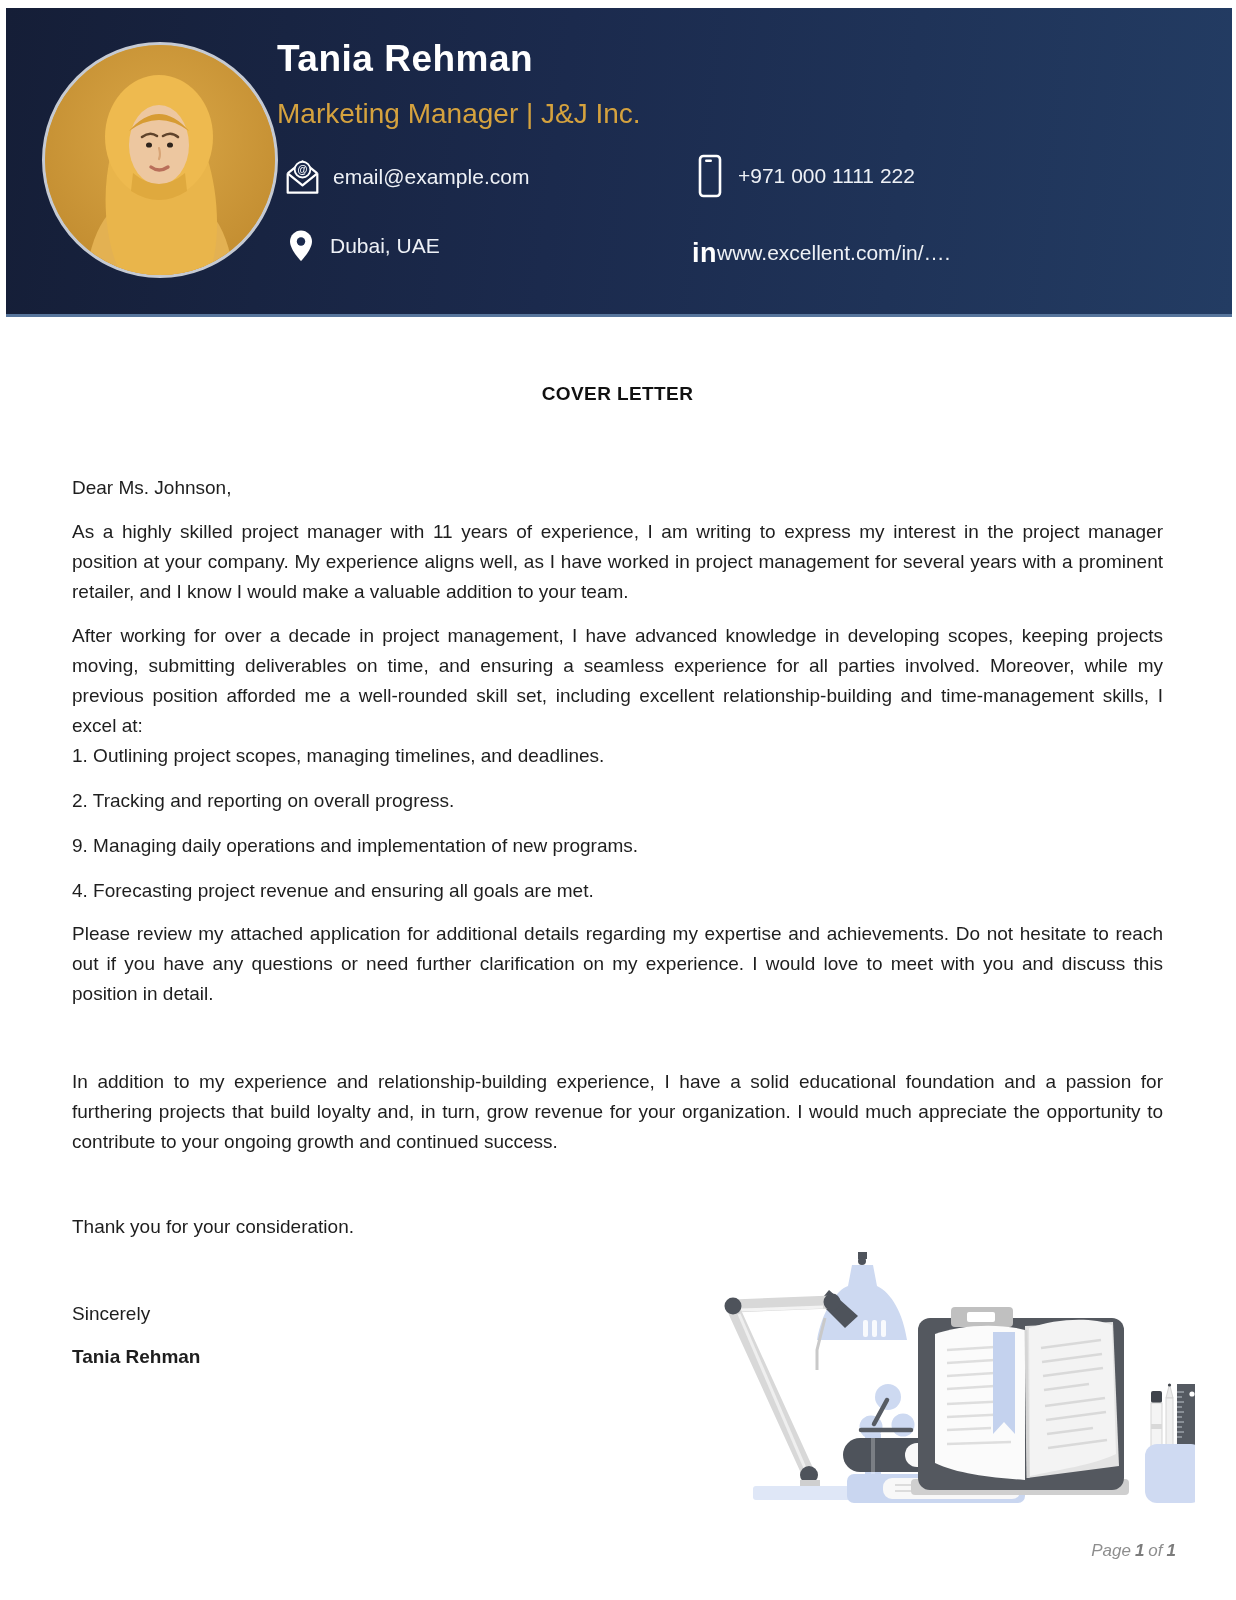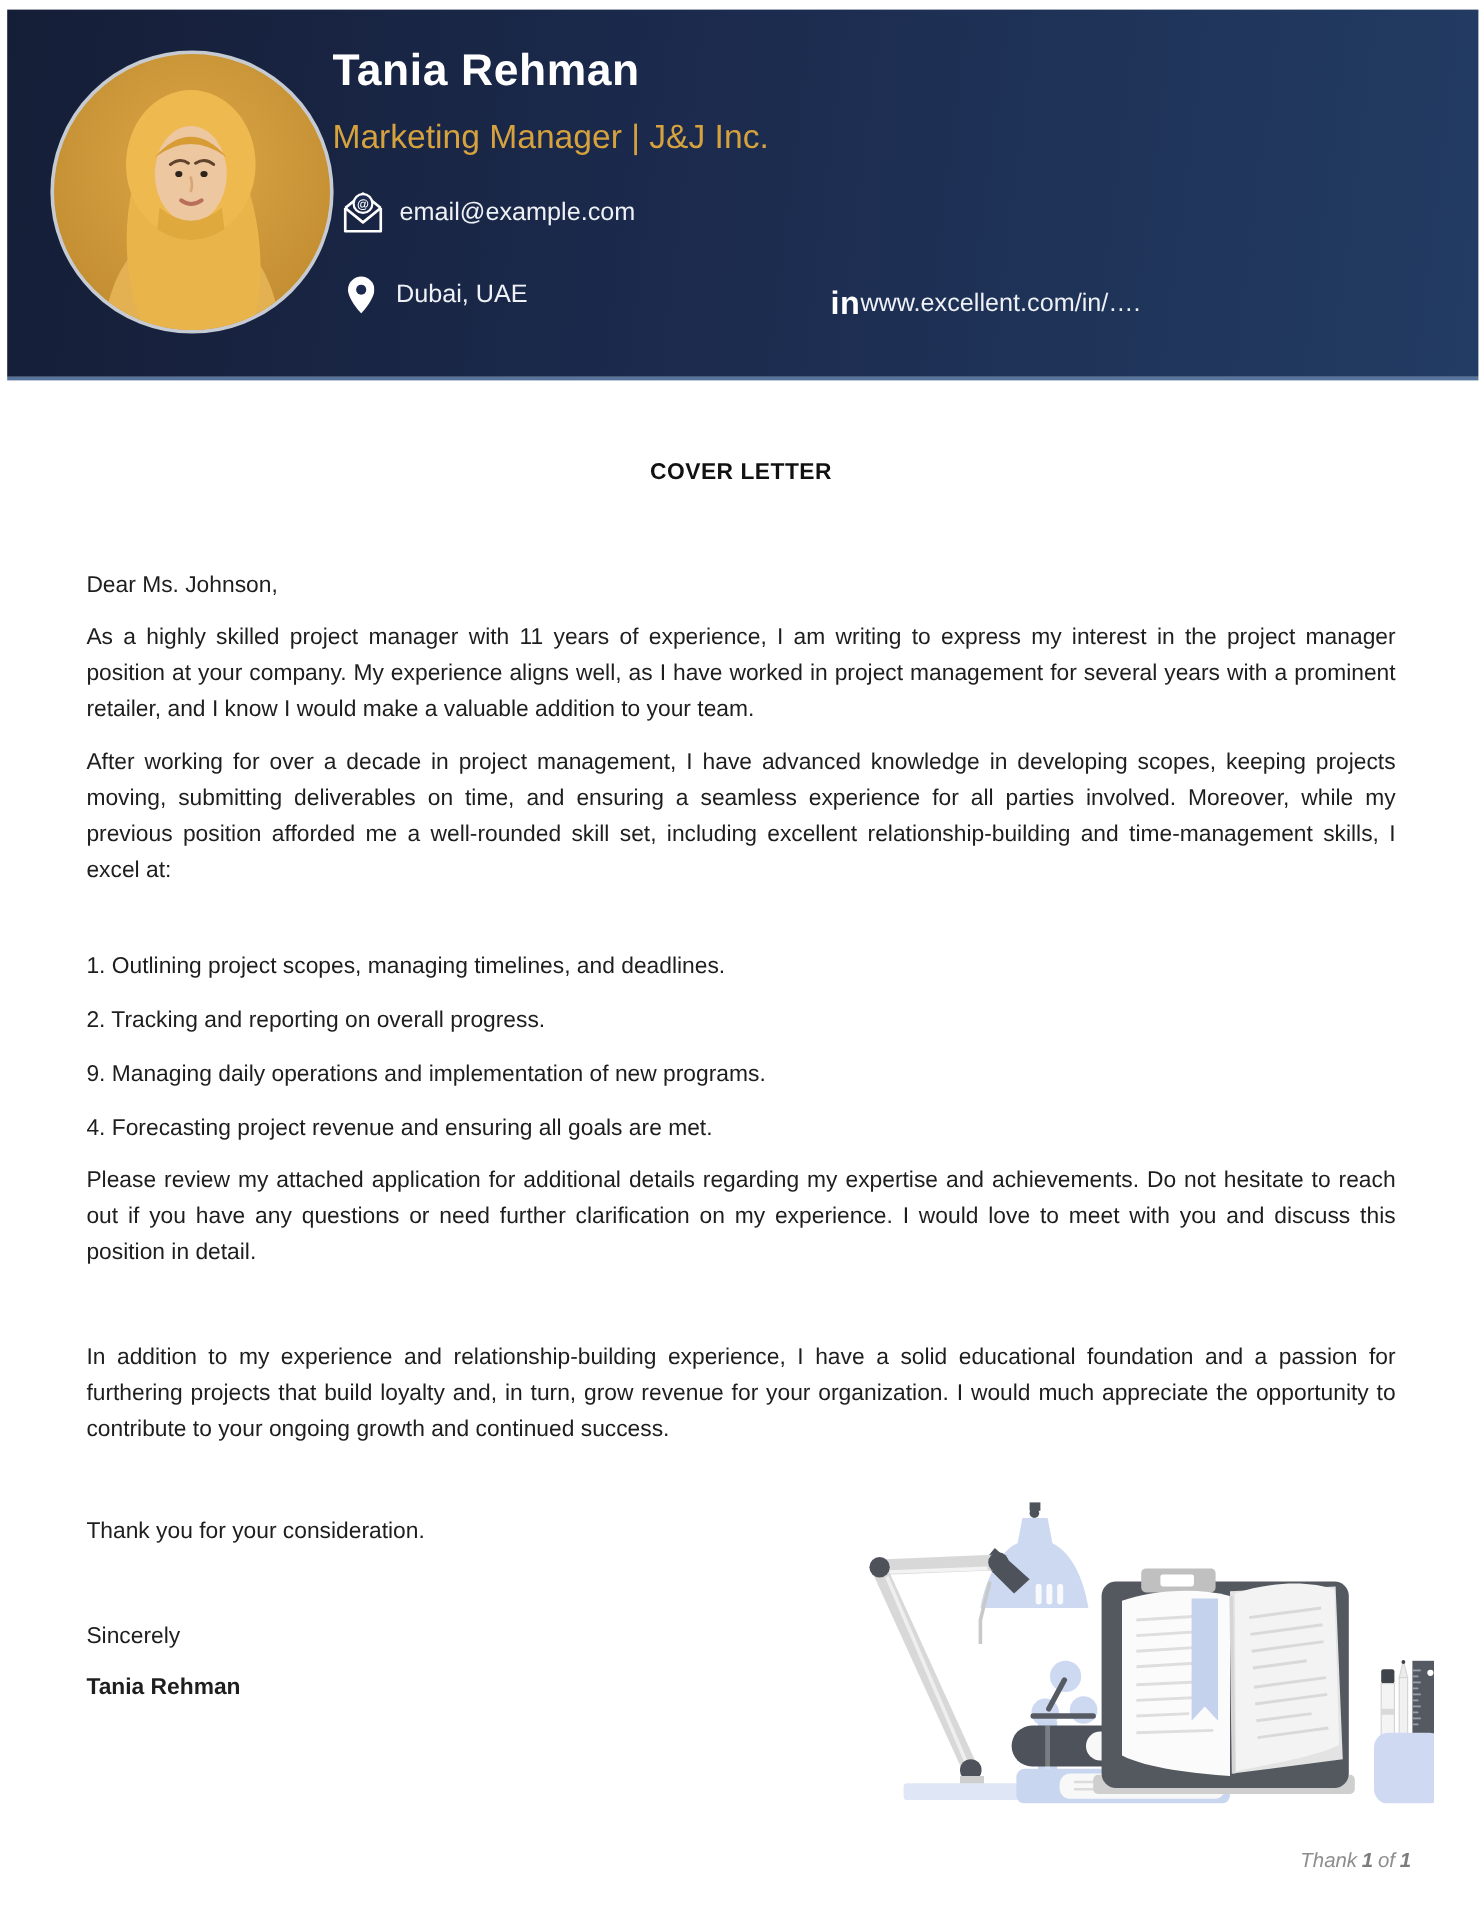--- a/index.html
+++ b/index.html
@@ -40,21 +40,21 @@
   }
   .doc p { margin:0; }
   .doc-title {
     margin:66px 0 0 0 !important; text-align:center; font-weight:bold; font-size:19px;
     letter-spacing:0.4px; color:#111; line-height:22px;
   }
   .salutation { margin-top:68px !important; }
   .para { text-align:justify; }
   .p1 { margin-top:14px !important; }
   .p2 { margin-top:14px !important; }
-  .list { margin-top:50px; }
+  .list { }
   .list p { margin-bottom:15px; }
   .list p:last-child { margin-bottom:0; }
   .p3 { margin-top:58px !important; }
   .p4 { margin-top:13px !important; }
   .thanks { margin-top:55px !important; }
   .sincerely { margin-top:57px !important; }
   .signature { margin-top:13px !important; font-weight:bold; }
 
   
   .illus { position:absolute; left:695px; top:1228px; width:500px; height:275px; }
@@ -113,20 +113,27 @@
       <svg width="37" height="40" viewBox="0 0 40 42">
         <polyline points="4,17 20,4 36,17" fill="none" stroke="#ffffff" stroke-width="2.4" stroke-linejoin="round"></polyline>
         <path d="M4,17 L4,38 L36,38 L36,17" fill="none" stroke="#ffffff" stroke-width="2.4" stroke-linejoin="round"></path>
         <path d="M4,17 L20,30 L36,17" fill="none" stroke="#ffffff" stroke-width="2.4" stroke-linejoin="round"></path>
         <circle cx="20" cy="13" r="8.5" fill="#1b2a4d" stroke="#ffffff" stroke-width="2"></circle>
         <text x="20" y="17" text-anchor="middle" font-size="11" font-weight="bold" fill="#ffffff" font-family="Liberation Sans, sans-serif">@</text>
       </svg>
       <span>email@example.com</span>
     </div>
 
+    <div class="c-row row-phone">
+      <svg width="24" height="44" viewBox="0 0 24 44">
+        <rect x="2" y="2" width="20" height="40" rx="3.5" fill="none" stroke="#ffffff" stroke-width="2.6"></rect>
+        <rect x="7" y="5.5" width="7" height="2.4" rx="1.2" fill="#ffffff"></rect>
+      </svg>
+      <span>+971 000 1111 222</span>
+    </div>
 
     <div class="c-row row-location">
       <svg width="22" height="32" viewBox="0 0 24 34">
         <path d="M12,0 C5.4,0 0,5.4 0,12 C0,21 12,33.5 12,33.5 C12,33.5 24,21 24,12 C24,5.4 18.6,0 12,0 Z" fill="#ffffff"></path>
         <circle cx="12" cy="12" r="4.6" fill="#1b2a4d"></circle>
       </svg>
       <span>Dubai, UAE</span>
     </div>
 
     <div class="c-row row-linkedin">
@@ -254,16 +261,16 @@
         <line x1="482" y1="209" x2="487" y2="209"></line>
     </g>
     <circle cx="497" cy="166" r="2.6" fill="#ffffff"></circle>
 
     <circle cx="512" cy="243" r="14" fill="#cfdaf2"></circle>
     <circle cx="512" cy="243" r="6" fill="#ffffff"></circle>
     <rect x="450" y="216" width="58" height="59" rx="12" fill="#cfdaf2"></rect>
   </svg>
 
   <div class="page-footer">
-    <span>Thank</span><span class="bold">1</span><span>of</span><span class="bold">1</span>
+    <span>Page</span><span class="bold">1</span><span>of</span><span class="bold">1</span>
   </div>
 
 </div>
 
 </body></html>

